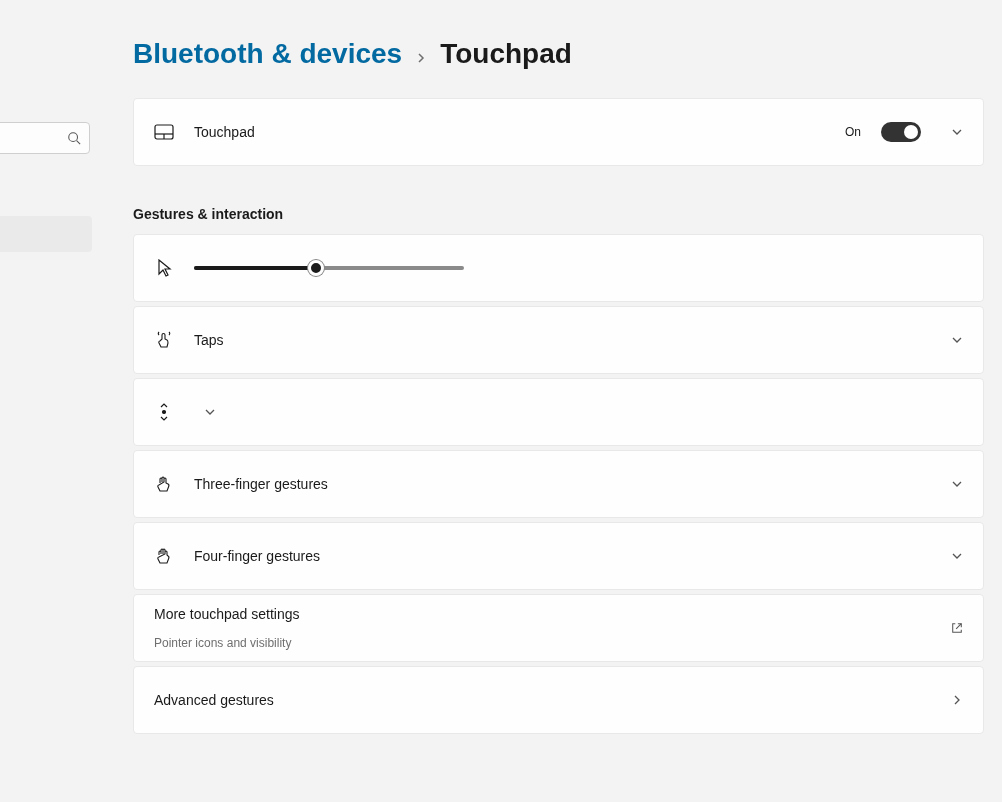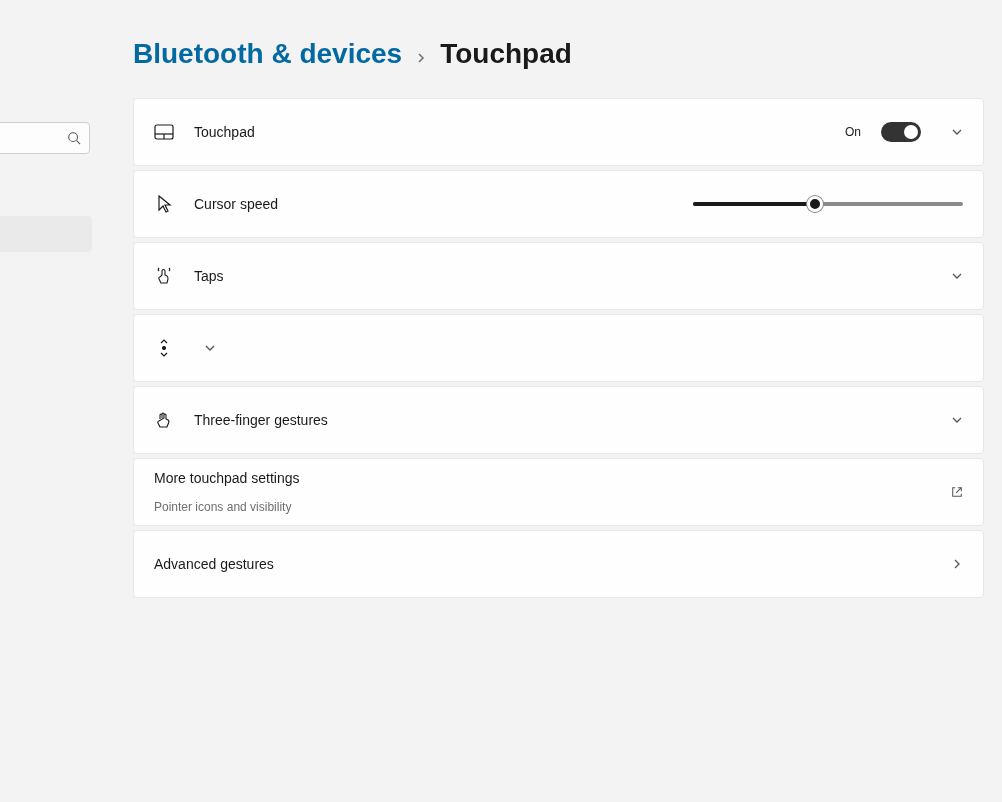--- a/index.html
+++ b/index.html
@@ -208,31 +208,31 @@
       <span class="state">On</span>
       <div class="toggle"></div>
       <span class="chevron">
         <svg width="12" height="12" viewBox="0 0 12 12" fill="none" stroke="currentColor" stroke-width="1.3">
             <path d="M2 4 L6 8 L10 4"></path>
           </svg>
       </span>
     </div>
   </div>
 
+  <div class="section-title">Gestures &amp; interaction</div>
 
   <div class="group">
 
     <div class="card">
       <div class="card-row">
         <span class="icon">
           <svg width="16" height="18" viewBox="0 0 16 18" fill="none" stroke="#1a1a1a" stroke-width="1.2">
             <path d="M3 1 L3 15 L7 11 L10 17 L12 16 L9 10 L14 10 Z"></path>
           </svg>
         </span>
-        <div class="label">Cursor speed</div>
         <div class="slider-wrap">
           <div class="slider">
             <div class="slider-fill" style="width:45%"></div>
             <div class="slider-thumb" style="left:45%"></div>
           </div>
         </div>
       </div>
     </div>
 
     <div class="card">
@@ -279,20 +279,35 @@
         </span>
         <div class="label">Three-finger gestures</div>
         <span class="chevron">
           <svg width="12" height="12" viewBox="0 0 12 12" fill="none" stroke="currentColor" stroke-width="1.3">
               <path d="M2 4 L6 8 L10 4"></path>
             </svg>
         </span>
       </div>
     </div>
 
+    <div class="card">
+      <div class="card-row">
+        <span class="icon">
+          <svg width="18" height="18" viewBox="0 0 18 18" fill="none" stroke="#1a1a1a" stroke-width="1.1">
+            <path d="M4 8 V5 a1 1 0 0 1 2 0 V7 M6 7 V3 a1 1 0 0 1 2 0 V7 M8 7 V3 a1 1 0 0 1 2 0 V7 M10 7 V5 a1 1 0 0 1 2 0 V8 l1 1 c1 .5 1 2 .5 3 l-1.5 4 H5 l-2-4 c-.5-1 0-2 1-2 Z"></path>
+          </svg>
+        </span>
+        <div class="label">Four-finger gestures</div>
+        <span class="chevron">
+          <svg width="12" height="12" viewBox="0 0 12 12" fill="none" stroke="currentColor" stroke-width="1.3">
+              <path d="M2 4 L6 8 L10 4"></path>
+            </svg>
+        </span>
+      </div>
+    </div>
   </div>
 
 
   <div class="group">
     <div class="card">
       <div class="card-row">
         <div class="label">
           <div>More touchpad settings</div>
           <div class="sub">Pointer icons and visibility</div>
         </div>

